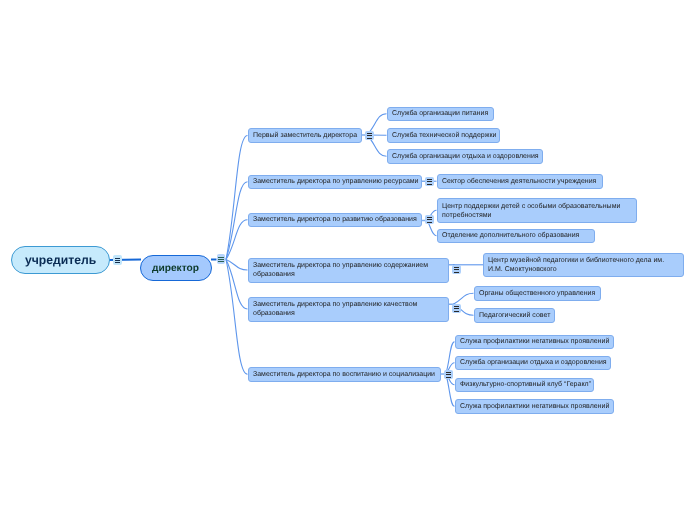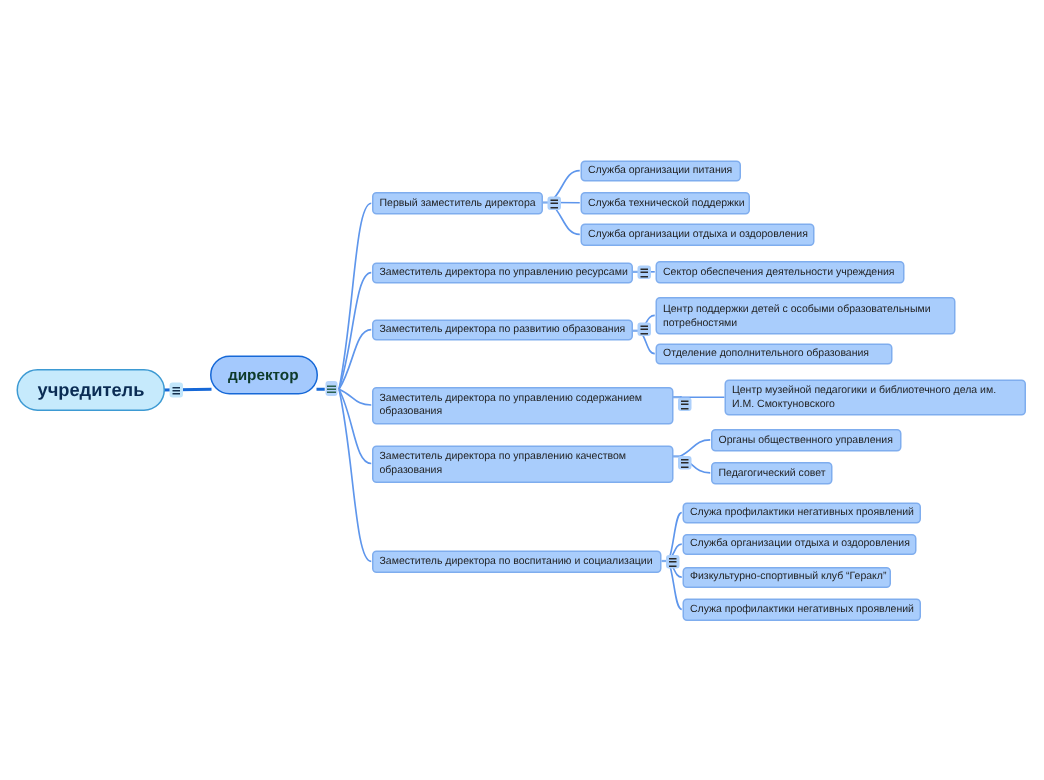--- a/index.html
+++ b/index.html
@@ -55,21 +55,21 @@
 <path d="M 226.00 259.50 C 236.10 305.40 236.53 374.25 247.50 374.25" stroke="#5e96ec" stroke-width="1.1" fill="none"></path>
 <path d="M 441.0 374.00 L 447.0 374.00" stroke="#7fadee" stroke-width="1.5" fill="none"></path>
 <path d="M 445.80 374.00 C 449.89 361.10 450.06 341.75 454.50 341.75" stroke="#5e96ec" stroke-width="1.1" fill="none"></path>
 <path d="M 445.80 374.00 C 449.89 369.50 450.06 362.75 454.50 362.75" stroke="#5e96ec" stroke-width="1.1" fill="none"></path>
 <path d="M 445.80 374.00 C 449.89 378.30 450.06 384.75 454.50 384.75" stroke="#5e96ec" stroke-width="1.1" fill="none"></path>
 <path d="M 445.80 374.00 C 449.89 386.90 450.06 406.25 454.50 406.25" stroke="#5e96ec" stroke-width="1.1" fill="none"></path>
 </svg>
 <div class="node n-root" style="left:11.0px;top:246.0px;width:99.0px;height:28.0px">
 <span>учредитель</span>
     </div>
-<div class="node n-l1" style="left:140.0px;top:237px;width:72.0px;height:26.0px">
+<div class="node n-l1" style="left:140.0px;top:255px;width:72.0px;height:26.0px">
 <span>директор</span>
     </div>
 <div class="node n-b" style="left:247.5px;top:128.0px;width:114.5px;height:15.0px">
 <span>Первый заместитель директора</span>
     </div>
 <div class="node n-b" style="left:386.5px;top:106.5px;width:107.5px;height:14.5px">
 <span>Служба организации питания</span>
     </div>
 <div class="node n-b" style="left:386.5px;top:128.0px;width:113.5px;height:14.5px">
 <span>Служба технической поддержки</span>

